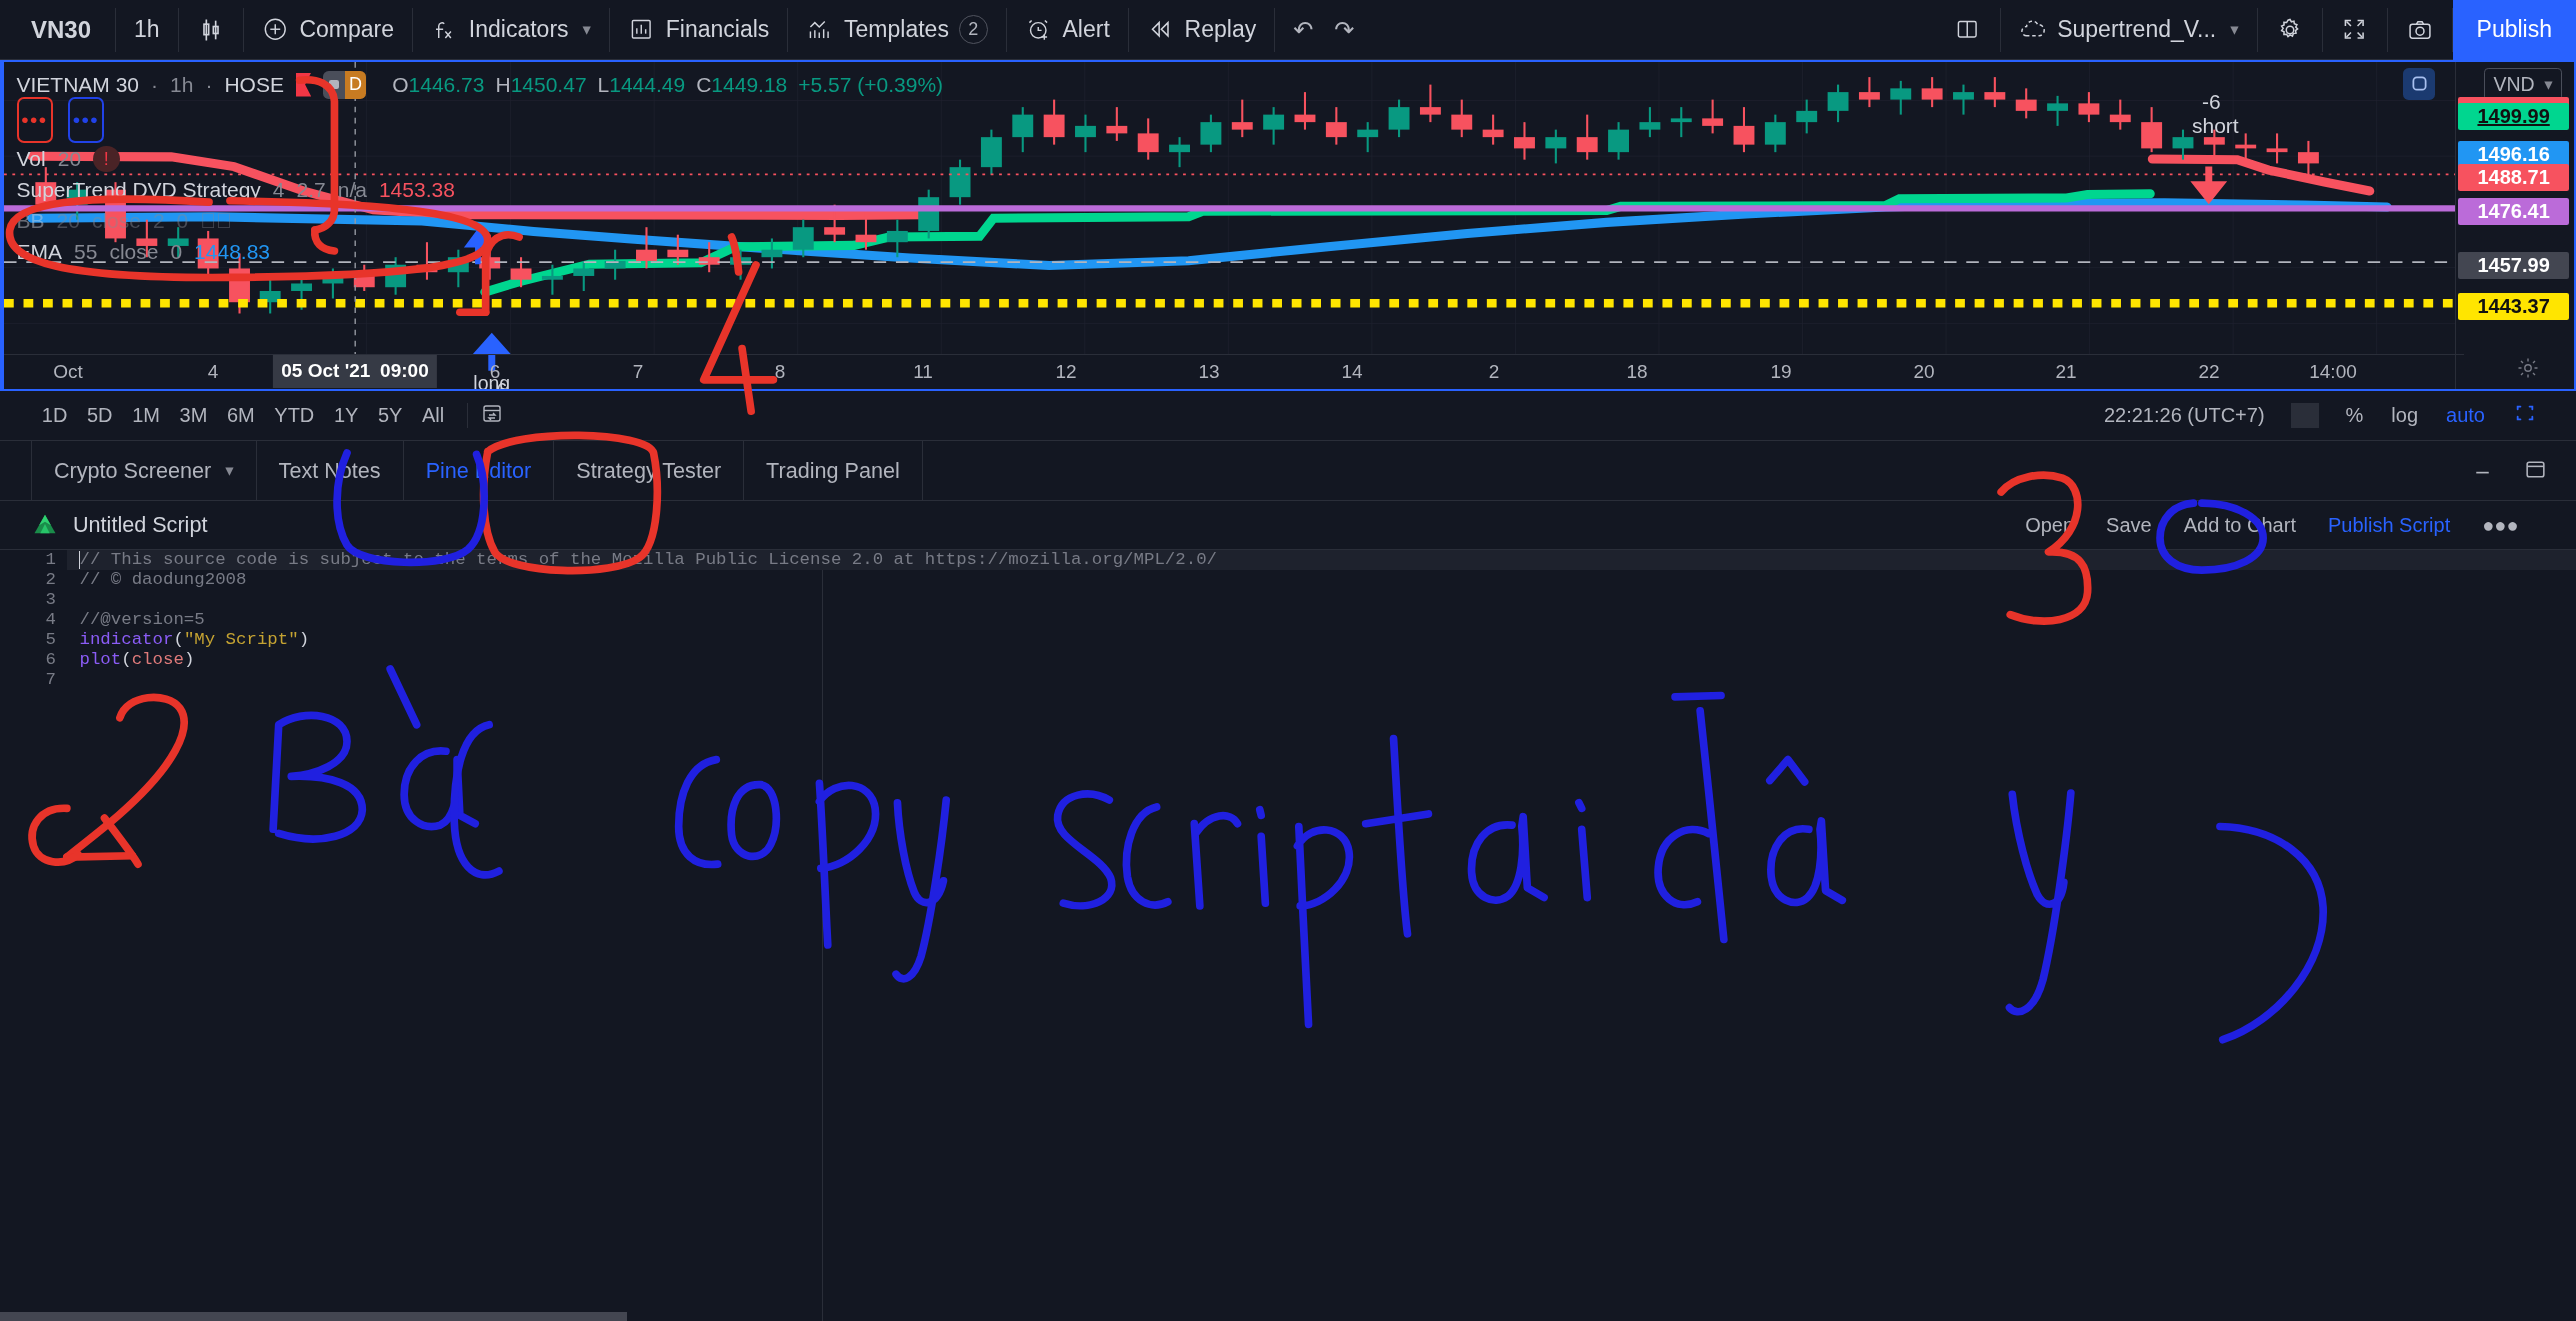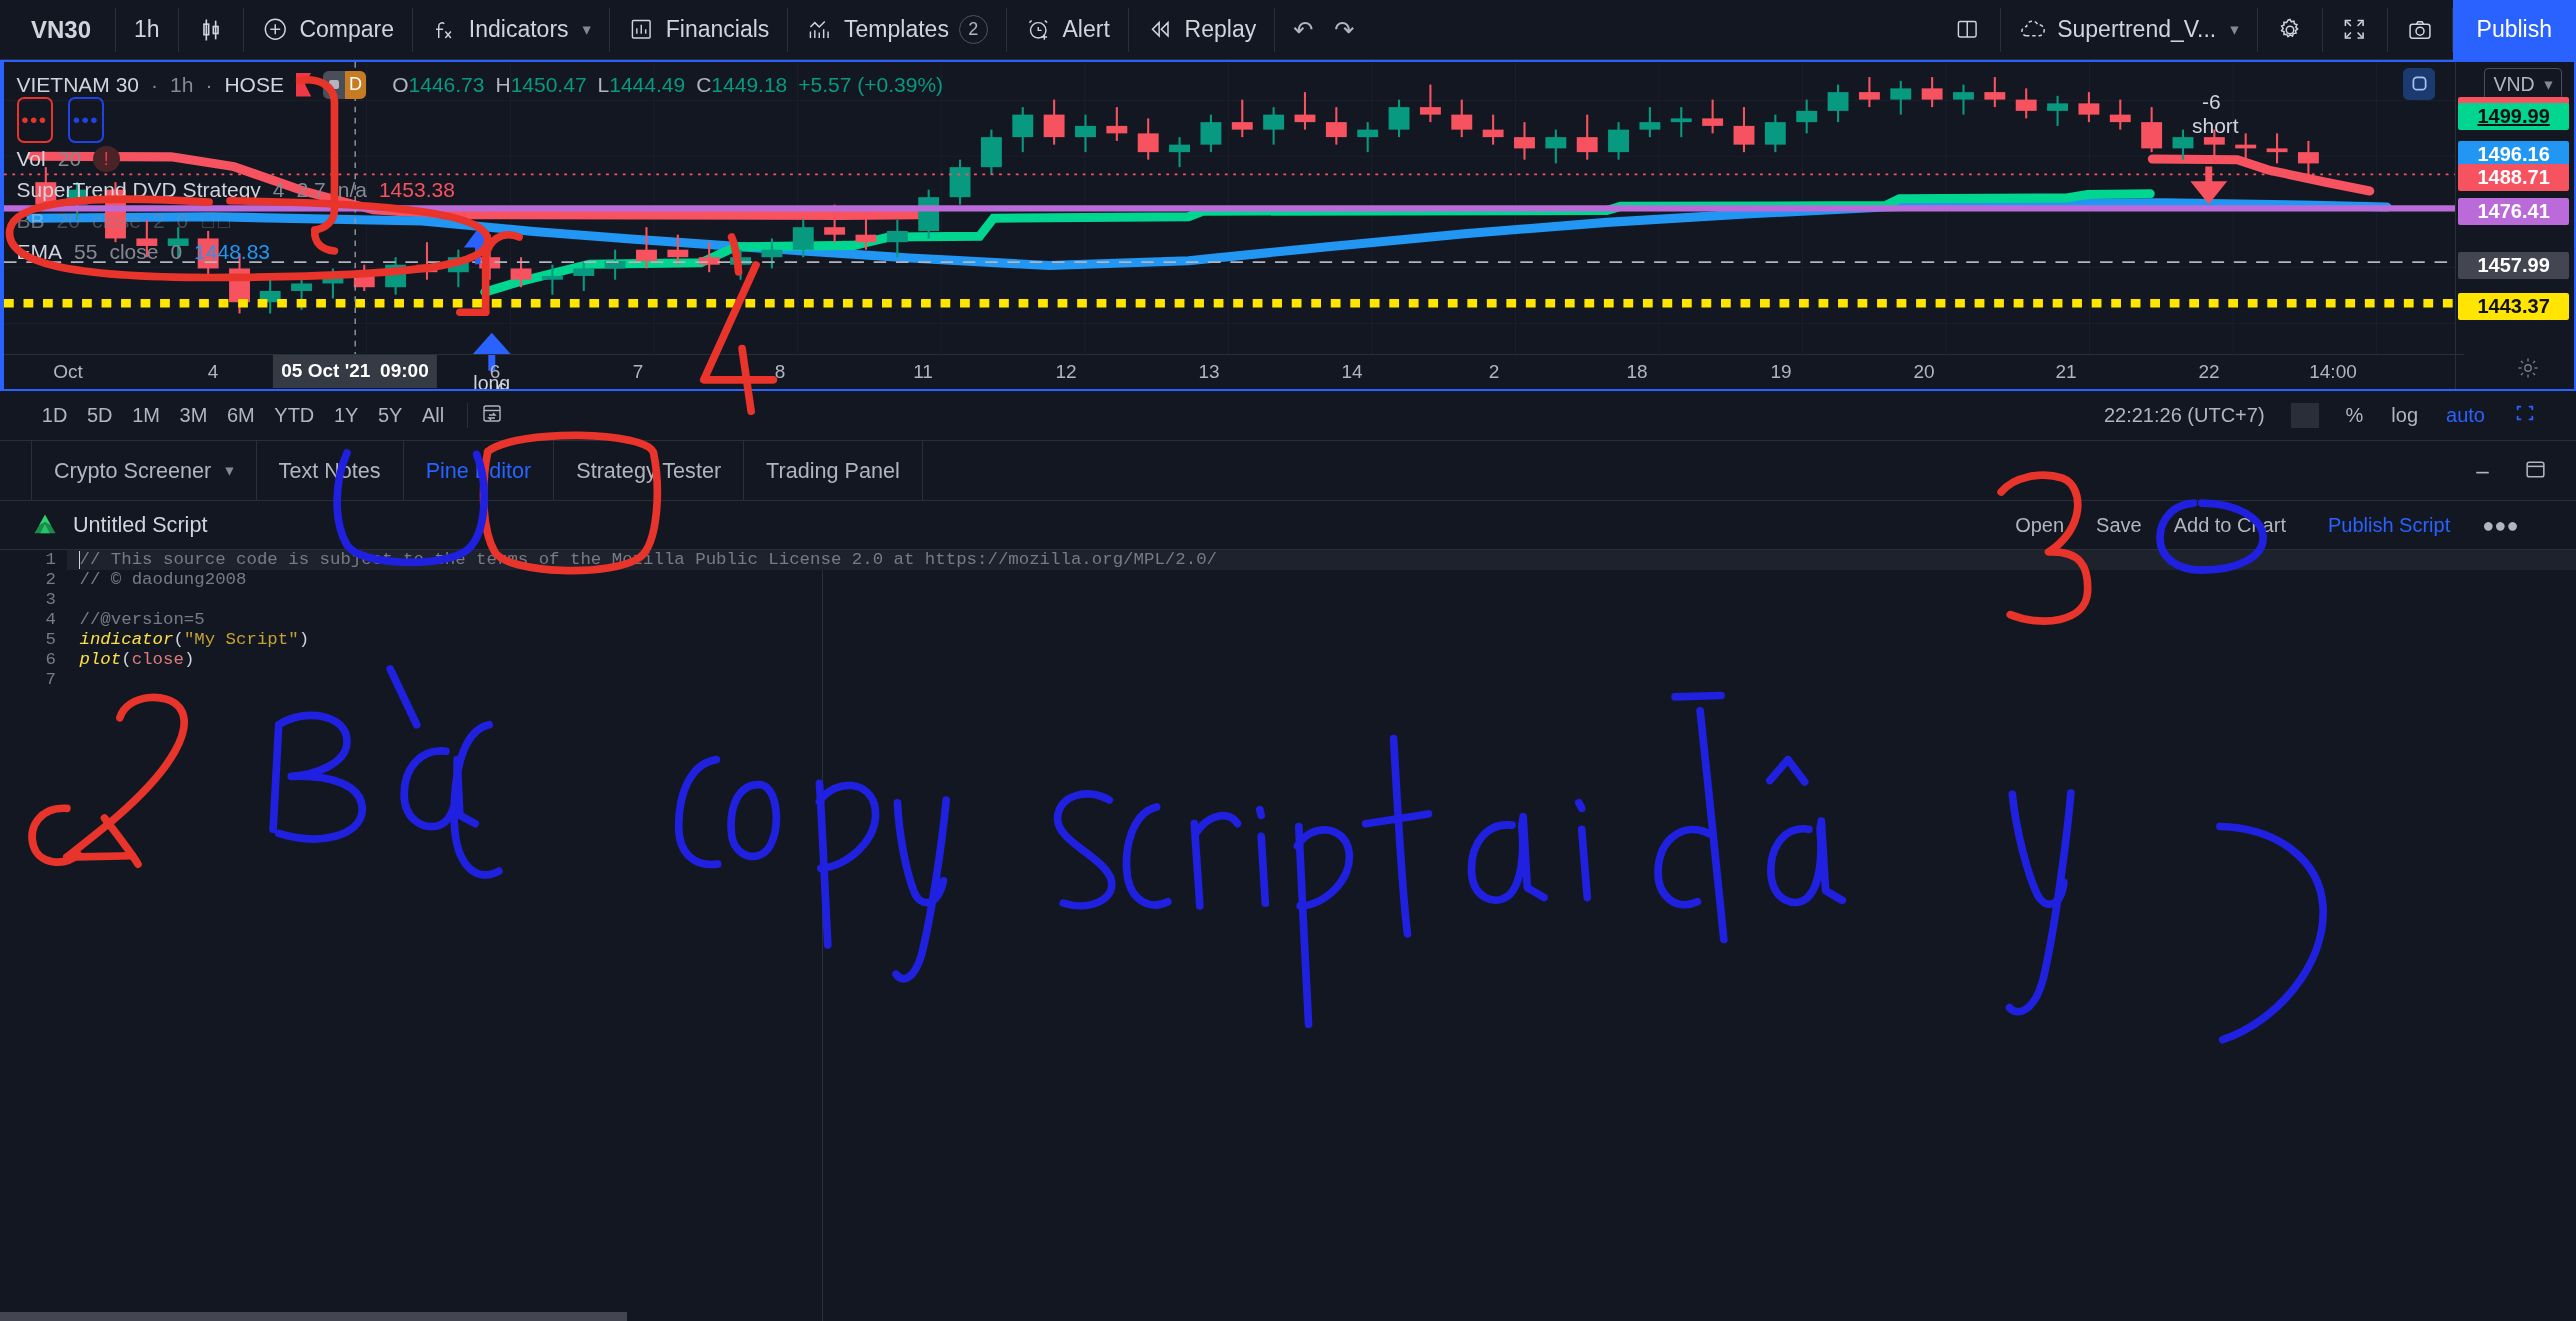--- a/index.html
+++ b/index.html
@@ -128,34 +128,34 @@
   }
   .tab.first { margin-left:31px; border-left:0.7px solid #2a2e39; }
   .tab.active { color:#2962ff; }
   .panel-ctl { margin-left:auto; display:flex; align-items:center; gap:28px; padding-right:28px; }
 
   .scripthdr { height:49px; display:flex; align-items:center; padding:0 31px;
                border-bottom:0.7px solid #2a2e39;text-align:center; }
   .script-name { font-size:21.6px; color:#d1d4dc; margin-left:14px; }
   .script-actions { margin-left:auto; display:flex; align-items:center; gap:32px;
                     font-size:20px; color:#b2b5be; padding-right:26.5px; }
-  .sa-blue { color:#2962ff;margin-left:10px; }
+  .sa-blue { color:#2962ff; }
 
   
   .editor { position:absolute; top:109px; left:0; right:0; bottom:0; background:#131722; }
   .gutter { position:absolute; top:0; left:0; width:67px; bottom:0;
             text-align:right; padding-right:11px; font-size:17.4px; color:#787b86;
             font-family:"Liberation Mono", monospace; }
   .gutter div { height:20px; line-height:20px; }
   .codearea { position:absolute; top:0; left:67px; right:0; bottom:0;
               font-family:"Liberation Mono", monospace; font-size:17.4px; }
   .cline { height:20px; line-height:20px; padding-left:12.5px; white-space:pre; }
   .cline.hl { background:#1e222d; }
   .cmt { color:#787b86; }
-  .fn { color:#fde047;font-style:italic; }
+  .fn { color:#8b5cf6; }
   .str { color:#c5a332; }
   .kw { color:#e07b7b; }
   .pn { color:#d1d4dc; }
   .vrule { position:absolute; top:0; bottom:0; left:822px; width:0.7px; background:#2a2e39; }
   .caret { position:absolute; left:79px; width:1.4px; background:#d1d4dc; }
 
   .hscroll { position:absolute; bottom:0; left:0; width:627px; height:9.8px; background:#434651; }
 
   
   .anno { position:absolute; inset:0; pointer-events:none; z-index:50; }

